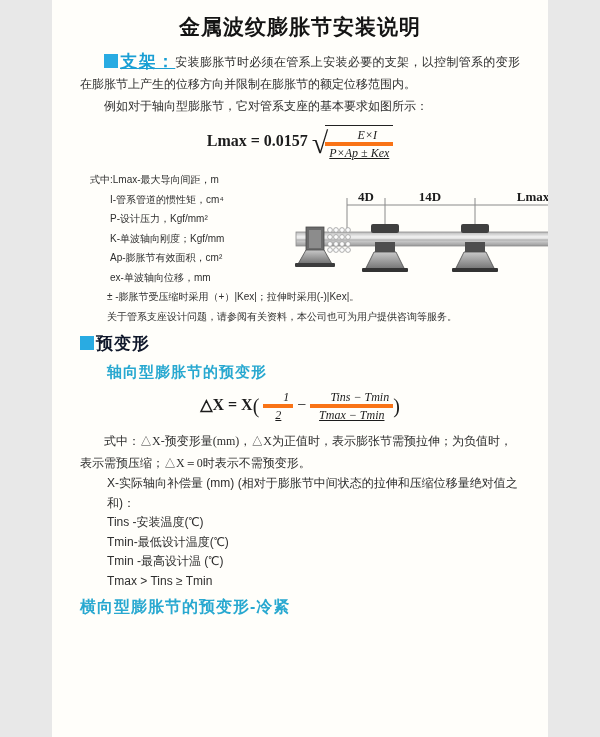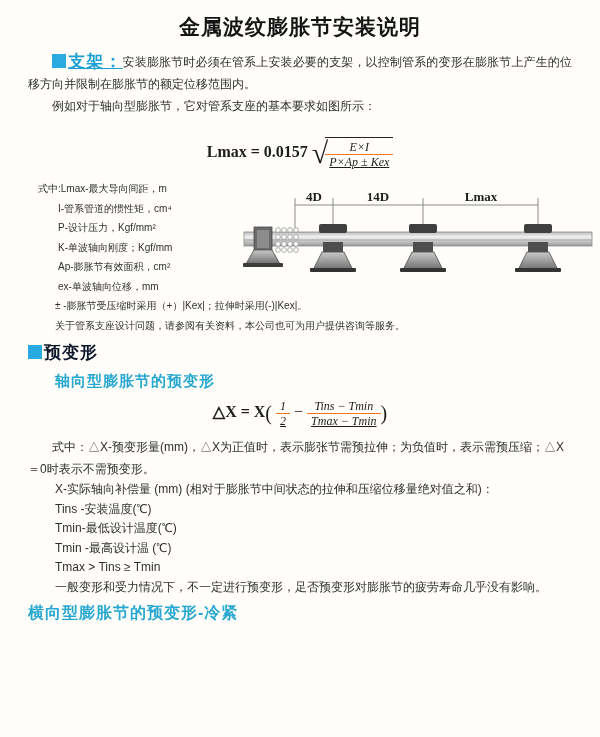--- a/index.html
+++ b/index.html
@@ -1,18 +1,18 @@
 <!DOCTYPE html>
 <html><head>
 <meta charset="utf-8">
 <style>
   html,body { margin:0; padding:0; background:#e8e8e8; }
   .page {
     position:relative;
-    width:600px; height:737px;
+    width:496px; height:737px;
     margin:0 auto;
     background:#fffefa;
     font-family:"Liberation Sans", sans-serif;
     color:#2e2e2e;
     overflow:hidden;
     box-sizing:border-box;
   }
   .content { padding:0 28px; }
   .doc-title {
     text-align:center;
@@ -47,52 +47,52 @@
     margin:6px 0 2px 0; letter-spacing:1px;
   }
   
   .formula {
     font-family:"Liberation Serif", serif;
     text-align:center; color:#1c1c1c;
     margin:6px 0;
   }
   .formula .bold { font-weight:bold; }
   .frac { display:inline-block; vertical-align:middle; text-align:center; font-style:italic; }
-  .frac .num { display:block; border-bottom:1px solid #f97316; padding:0 4px 0 4px; line-height:14px; font-size:12px; }
+  .frac .num { display:block; border-bottom:4px solid #f97316; padding:0 4px 0 20px; line-height:14px; font-size:12px; }
   .frac .den { display:block; padding:0 4px; line-height:14px; font-size:12px;text-decoration:underline; }
   .sqrt-sign { font-size:30px; font-weight:400; vertical-align:middle; line-height:20px; margin-right:-3px; }
   .vinculum { display:inline-block; border-top:1.5px solid #222; padding-top:2px; vertical-align:middle; }
   .paren { font-size:20px; vertical-align:middle; font-style:normal; }
   .fsp { display:inline-block; width:4px; }
   
   .vars { font-size:10px; line-height:19.5px; position:relative; min-height:158px; }
   .vars p { padding-left:30px; }
   .vars p.first { padding-left:10px; }
   .vars p.flush { padding-left:27px; }
   .notes { font-size:12px; line-height:19.5px; }
   .notes p { padding-left:27px; }
-  .notes p.wrap { padding-left:0; text-indent:2em; line-height:22px; }
+  .notes p.wrap { padding-left:0; text-indent:2em; line-height:22px;font-family:Liberation Serif, serif; }
   
   .diagram { position:absolute; left:238px; top:190px; width:360px; height:96px; }
   .dim-label { font-family:"Liberation Serif", serif; font-weight:bold; font-size:13px; fill:#1c1c1c; }
 </style>
 </head>
 <body>
 
 <div class="page">
 
   <h1 class="doc-title">金属波纹膨胀节安装说明</h1>
 
   <div class="content">
 
     <p class="body-text indent"><span class="sec-head-inline"><span class="sq"></span><span>支架：</span></span><span>安装膨胀节时必须在管系上安装必要的支架，以控制管系的变形在膨胀节上产生的位移方向并限制在膨胀节的额定位移范围内。</span></p>
 
     <p class="body-text indent">例如对于轴向型膨胀节，它对管系支座的基本要求如图所示：</p>
 
-    <div class="formula" style="margin:20px 0 10px 0;">
+    <div class="formula" style="margin:8px 0 10px 0;">
       <span class="bold">Lmax = 0.0157</span><span class="fsp"></span><span class="sqrt-sign">√</span><span class="vinculum"><span class="frac">
           <span class="num">E×I</span>
           <span class="den">P×Ap ± Kex</span>
         </span></span>
     </div>
 
     <div class="vars">
       <p class="first">式中:Lmax-最大导向间距，m</p>
       <p>I-管系管道的惯性矩，cm⁴</p>
       <p>P-设计压力，Kgf/mm²</p>
@@ -118,21 +118,20 @@
       </span><span class="paren">)</span>
     </div>
 
     <div class="notes">
       <p class="wrap">式中：△X-预变形量(mm)，△X为正值时，表示膨张节需预拉伸；为负值时，表示需预压缩；△X＝0时表示不需预变形。</p>
       <p>X-实际轴向补偿量 (mm) (相对于膨胀节中间状态的拉伸和压缩位移量绝对值之和)：</p>
       <p>Tins -安装温度(℃)</p>
       <p>Tmin-最低设计温度(℃)</p>
       <p>Tmin -最高设计温 (℃)</p>
       <p>Tmax &gt; Tins ≥ Tmin</p>
-      <p>一般变形和受力情况下，不一定进行预变形，足否预变形对膨胀节的疲劳寿命几乎没有影响。</p>
     </div>
 
     <p class="sub-head-lateral">横向型膨胀节的预变形-冷紧</p>
 
   </div>
 
   <svg class="diagram" viewBox="0 0 360 96" xmlns="http://www.w3.org/2000/svg">
     <defs>
       <linearGradient id="pipeGrad" x1="0" y1="0" x2="0" y2="1">
         <stop offset="0" stop-color="#b9b9b9"></stop>

